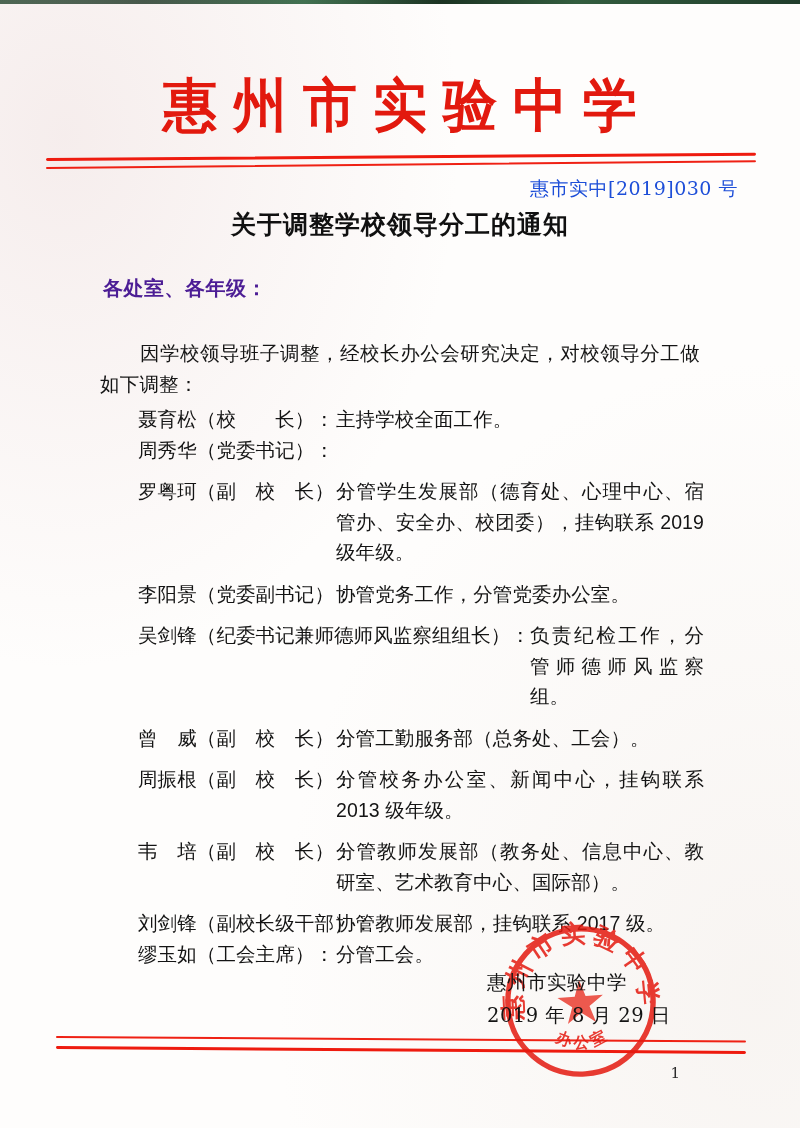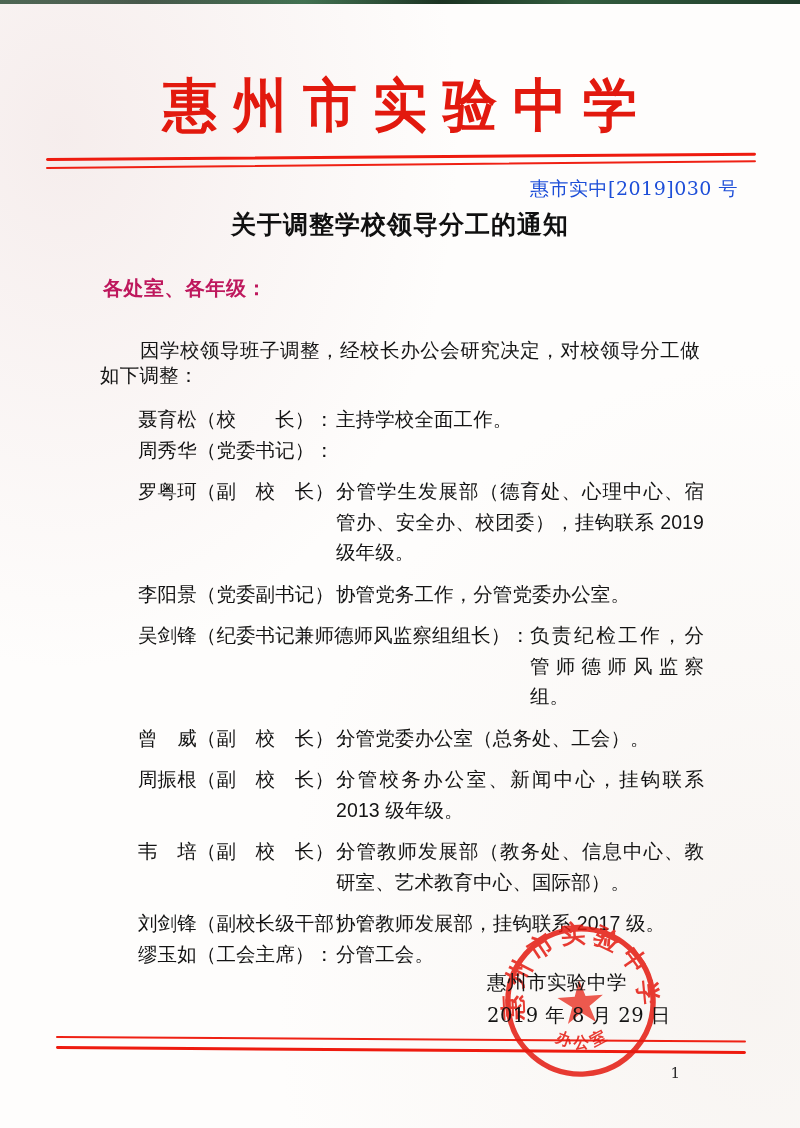--- a/index.html
+++ b/index.html
@@ -107,32 +107,32 @@
   }
 
   
   .salutation {
     position: absolute;
     left: 103px;
     top: 275px;
     font-family: "DejaVu Sans", "Liberation Sans", sans-serif;
     font-weight: bold;
     font-size: 20px;
-    color: #be185d;
+    color: #4c1d95;
     letter-spacing: .5px;
   }
 
   .lead {
     position: absolute;
     left: 100px;
     top: 338px;
     width: 600px;
     font-family: "DejaVu Serif", "Liberation Serif", serif;
     font-size: 19.5px;
-    line-height: 25px;
+    line-height: 31px;
     color: #151515;
     text-align: justify;
     text-indent: 40px;
     letter-spacing: .2px;
   }
 
   .entries {
     position: absolute;
     left: 138px;
     top: 404px;
@@ -263,21 +263,21 @@
       <div class="entry gap">
         <div class="entry-label">李阳景（党委副书记）：</div>
         <div class="entry-text">协管党务工作，分管党委办公室。</div>
       </div>
       <div class="entry gap">
         <div class="entry-label wide">吴剑锋（纪委书记兼师德师风监察组组长）：</div>
         <div class="entry-text">负责纪检工作，分管师德师风监察组。</div>
       </div>
       <div class="entry gap">
         <div class="entry-label">曾　威（副　校　长）：</div>
-        <div class="entry-text">分管党委办公室（总务处、工会）。</div>
+        <div class="entry-text">分管工勤服务部（总务处、工会）。</div>
       </div>
       <div class="entry gap">
         <div class="entry-label">周振根（副　校　长）：</div>
         <div class="entry-text">分管校务办公室、新闻中心，挂钩联系 2013 级年级。</div>
       </div>
       <div class="entry gap">
         <div class="entry-label">韦　培（副　校　长）：</div>
         <div class="entry-text">分管教师发展部（教务处、信息中心、教研室、艺术教育中心、国际部）。</div>
       </div>
       <div class="entry gap">

